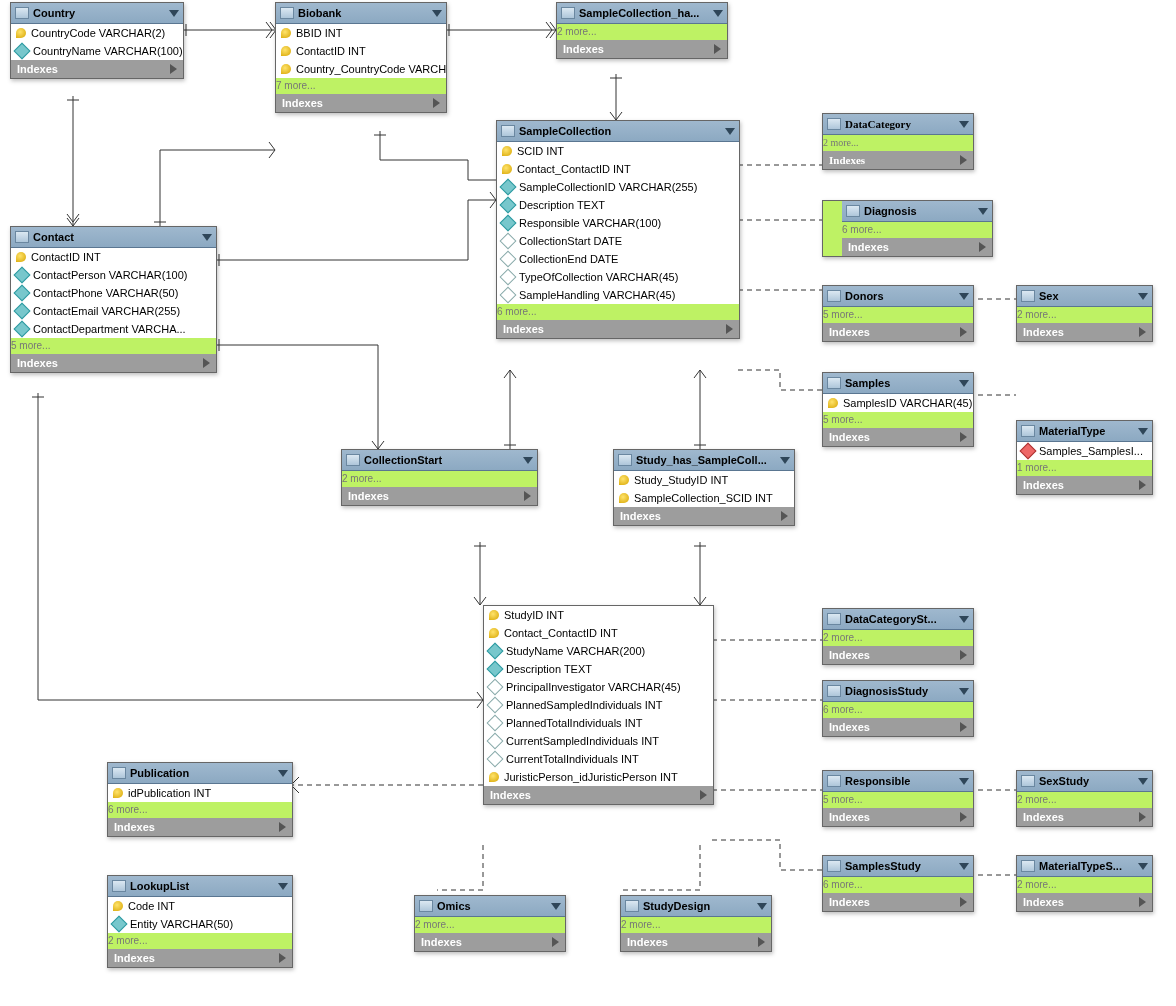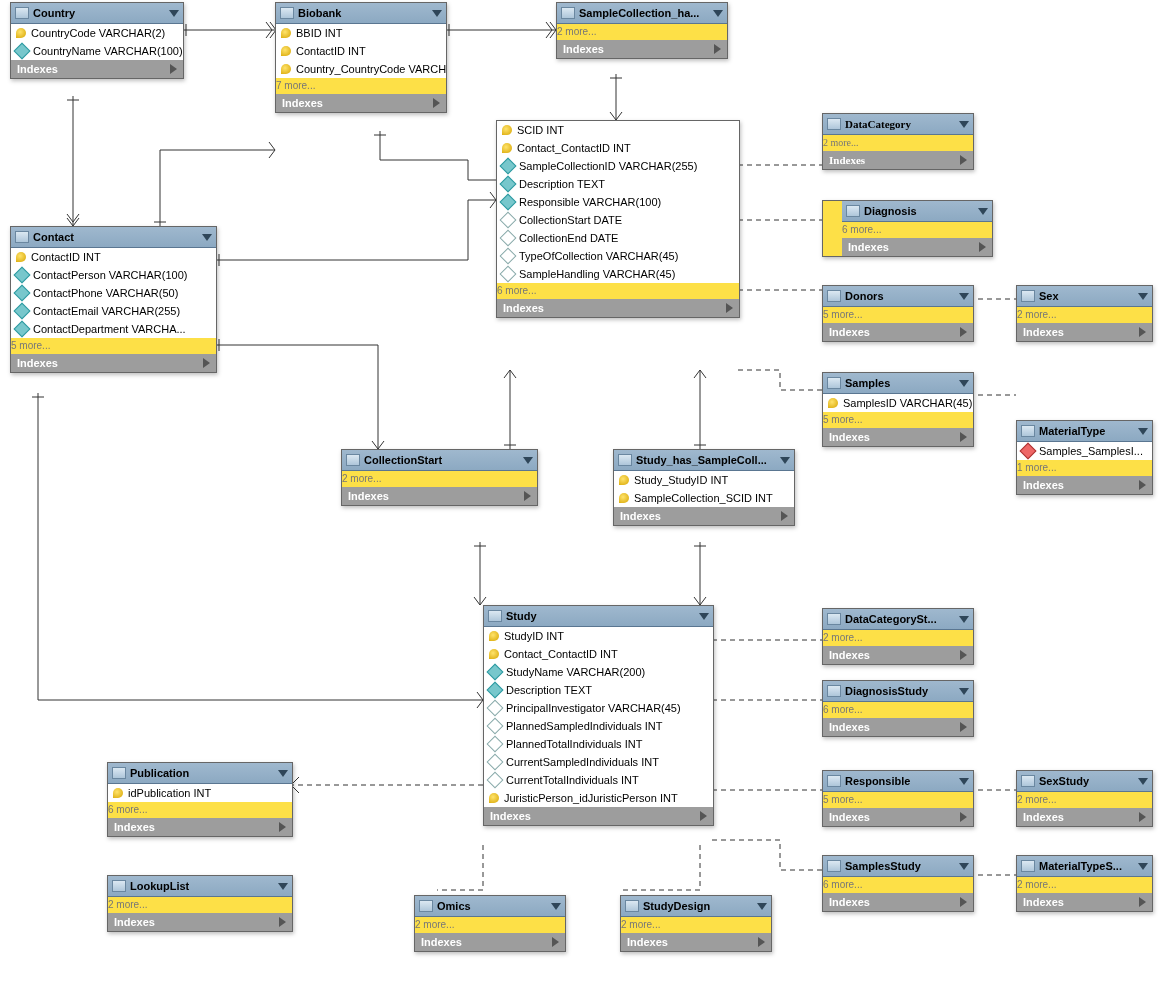--- a/index.html
+++ b/index.html
@@ -1,17 +1,17 @@
 <!DOCTYPE html>
 <html><head>
 <meta charset="utf-8">
 <style>
   html,body{margin:0;padding:0;font-family:Arial,Helvetica,sans-serif;font-size:11px;background:#fff;color:#000}
   #canvas{position:relative;width:1176px;height:1006px;background:#fff}
-  .entity{position:absolute;border:1px solid #666;background:#fde047;box-shadow:1px 2px 4px rgba(0,0,0,0.25);}
+  .entity{position:absolute;border:1px solid #666;background:#bef264;box-shadow:1px 2px 4px rgba(0,0,0,0.25);}
   .entity .title{display:flex;align-items:center;background:linear-gradient(#9FB8CE,#8CA9C2);color:#000;font-weight:bold;height:20px;padding:0 4px;border-bottom:1px solid #5a7691}
   .entity .title .tico{width:12px;height:10px;margin-right:4px;display:inline-block;background:linear-gradient(#dbe8f2,#aec6da);border:1px solid #6a87a0}
   .entity .title .name{flex:1;overflow:hidden;white-space:nowrap;text-overflow:ellipsis}
   .entity .title .tri{width:0;height:0;border-left:5px solid transparent;border-right:5px solid transparent;border-top:7px solid #2f4659}
   .entity .rows{background:#fff}
   .entity .row{display:flex;align-items:center;height:18px;padding:0 5px;white-space:nowrap;overflow:hidden;text-overflow:ellipsis}
   .entity .row .ico{width:10px;height:10px;margin-right:5px;flex-shrink:0}
   .ico.key{background:radial-gradient(circle at 40% 40%,#ffe36b,#d6a400);border-radius:50% 50% 50% 0}
   .ico.dia{transform:rotate(45deg);background:#77c7cc;border:1px solid #2d9aa0}
   .ico.diaopen{transform:rotate(45deg);background:#fff;border:1px solid #8aa}
@@ -149,20 +149,25 @@
           <span class="tri"></span>
         </div>
         <div class="rows"></div>
         <div class="more">2 more...</div>
         <div class="idx">
           <span>Indexes</span>
           <span class="tri2"></span>
         </div>
       </div>
       <div class="entity" style="left: 496px; top: 120px; width: 242px;">
+        <div class="title">
+          <span class="tico"></span>
+          <span class="name">SampleCollection</span>
+          <span class="tri"></span>
+        </div>
         <div class="rows">
           <div class="row">
             <span class="ico key"></span>
             <span>SCID INT</span>
           </div>
           <div class="row">
             <span class="ico key"></span>
             <span>Contact_ContactID INT</span>
           </div>
           <div class="row">
@@ -349,25 +354,20 @@
             <span class="ico key"></span>
             <span>SampleCollection_SCID INT</span>
           </div>
         </div>
         <div class="idx">
           <span>Indexes</span>
           <span class="tri2"></span>
         </div>
       </div>
       <div class="entity" style="left: 483px; top: 605px; width: 229px;">
-        <div class="title">
-          <span class="tico"></span>
-          <span class="name">Study</span>
-          <span class="tri"></span>
-        </div>
         <div class="rows">
           <div class="row">
             <span class="ico key"></span>
             <span>StudyID INT</span>
           </div>
           <div class="row">
             <span class="ico key"></span>
             <span>Contact_ContactID INT</span>
           </div>
           <div class="row">
@@ -502,20 +502,30 @@
         <div class="idx">
           <span>Indexes</span>
           <span class="tri2"></span>
         </div>
       </div>
       <div class="entity" style="left: 107px; top: 875px; width: 184px;">
         <div class="title">
           <span class="tico"></span>
           <span class="name">LookupList</span>
           <span class="tri"></span>
+        </div>
+        <div class="rows">
+          <div class="row">
+            <span class="ico key"></span>
+            <span>Code INT</span>
+          </div>
+          <div class="row">
+            <span class="ico dia"></span>
+            <span>Entity VARCHAR(50)</span>
+          </div>
         </div>
         <div class="more">2 more...</div>
         <div class="idx">
           <span>Indexes</span>
           <span class="tri2"></span>
         </div>
       </div>
       <div class="entity" style="left: 388px; top: 895px; width: 150px; margin-left: 26px;">
         <div class="title">
           <span class="tico"></span>

